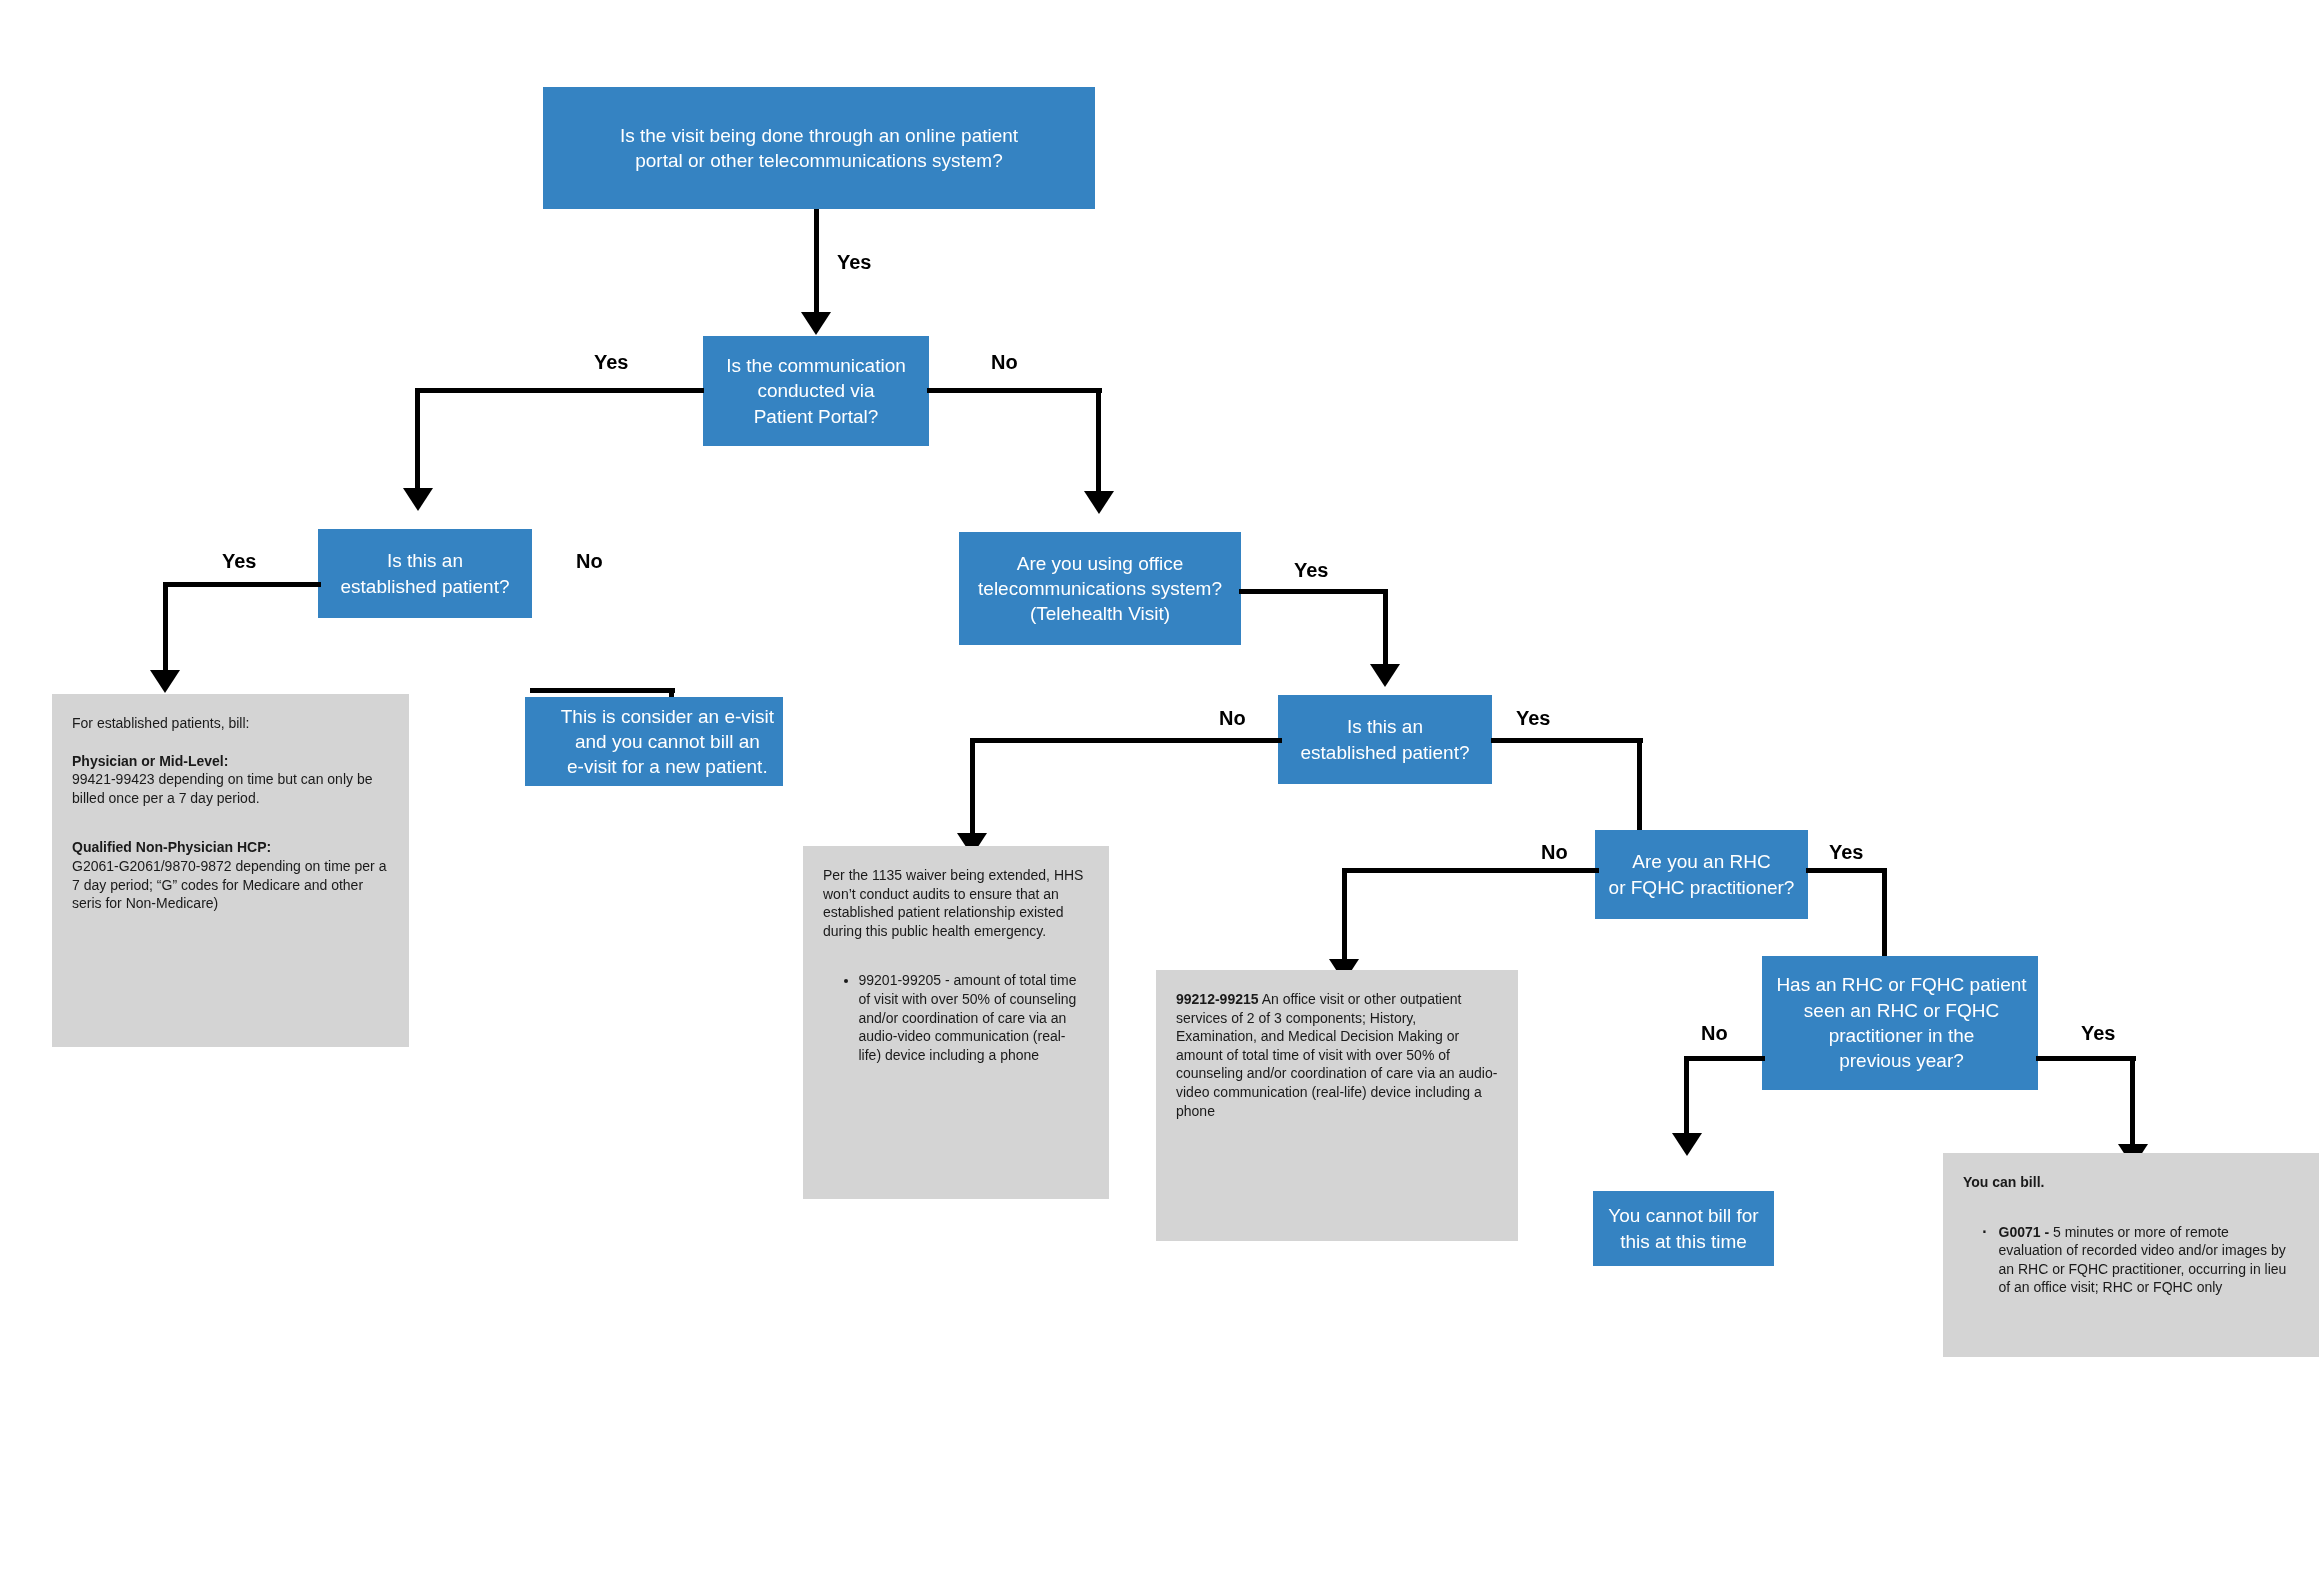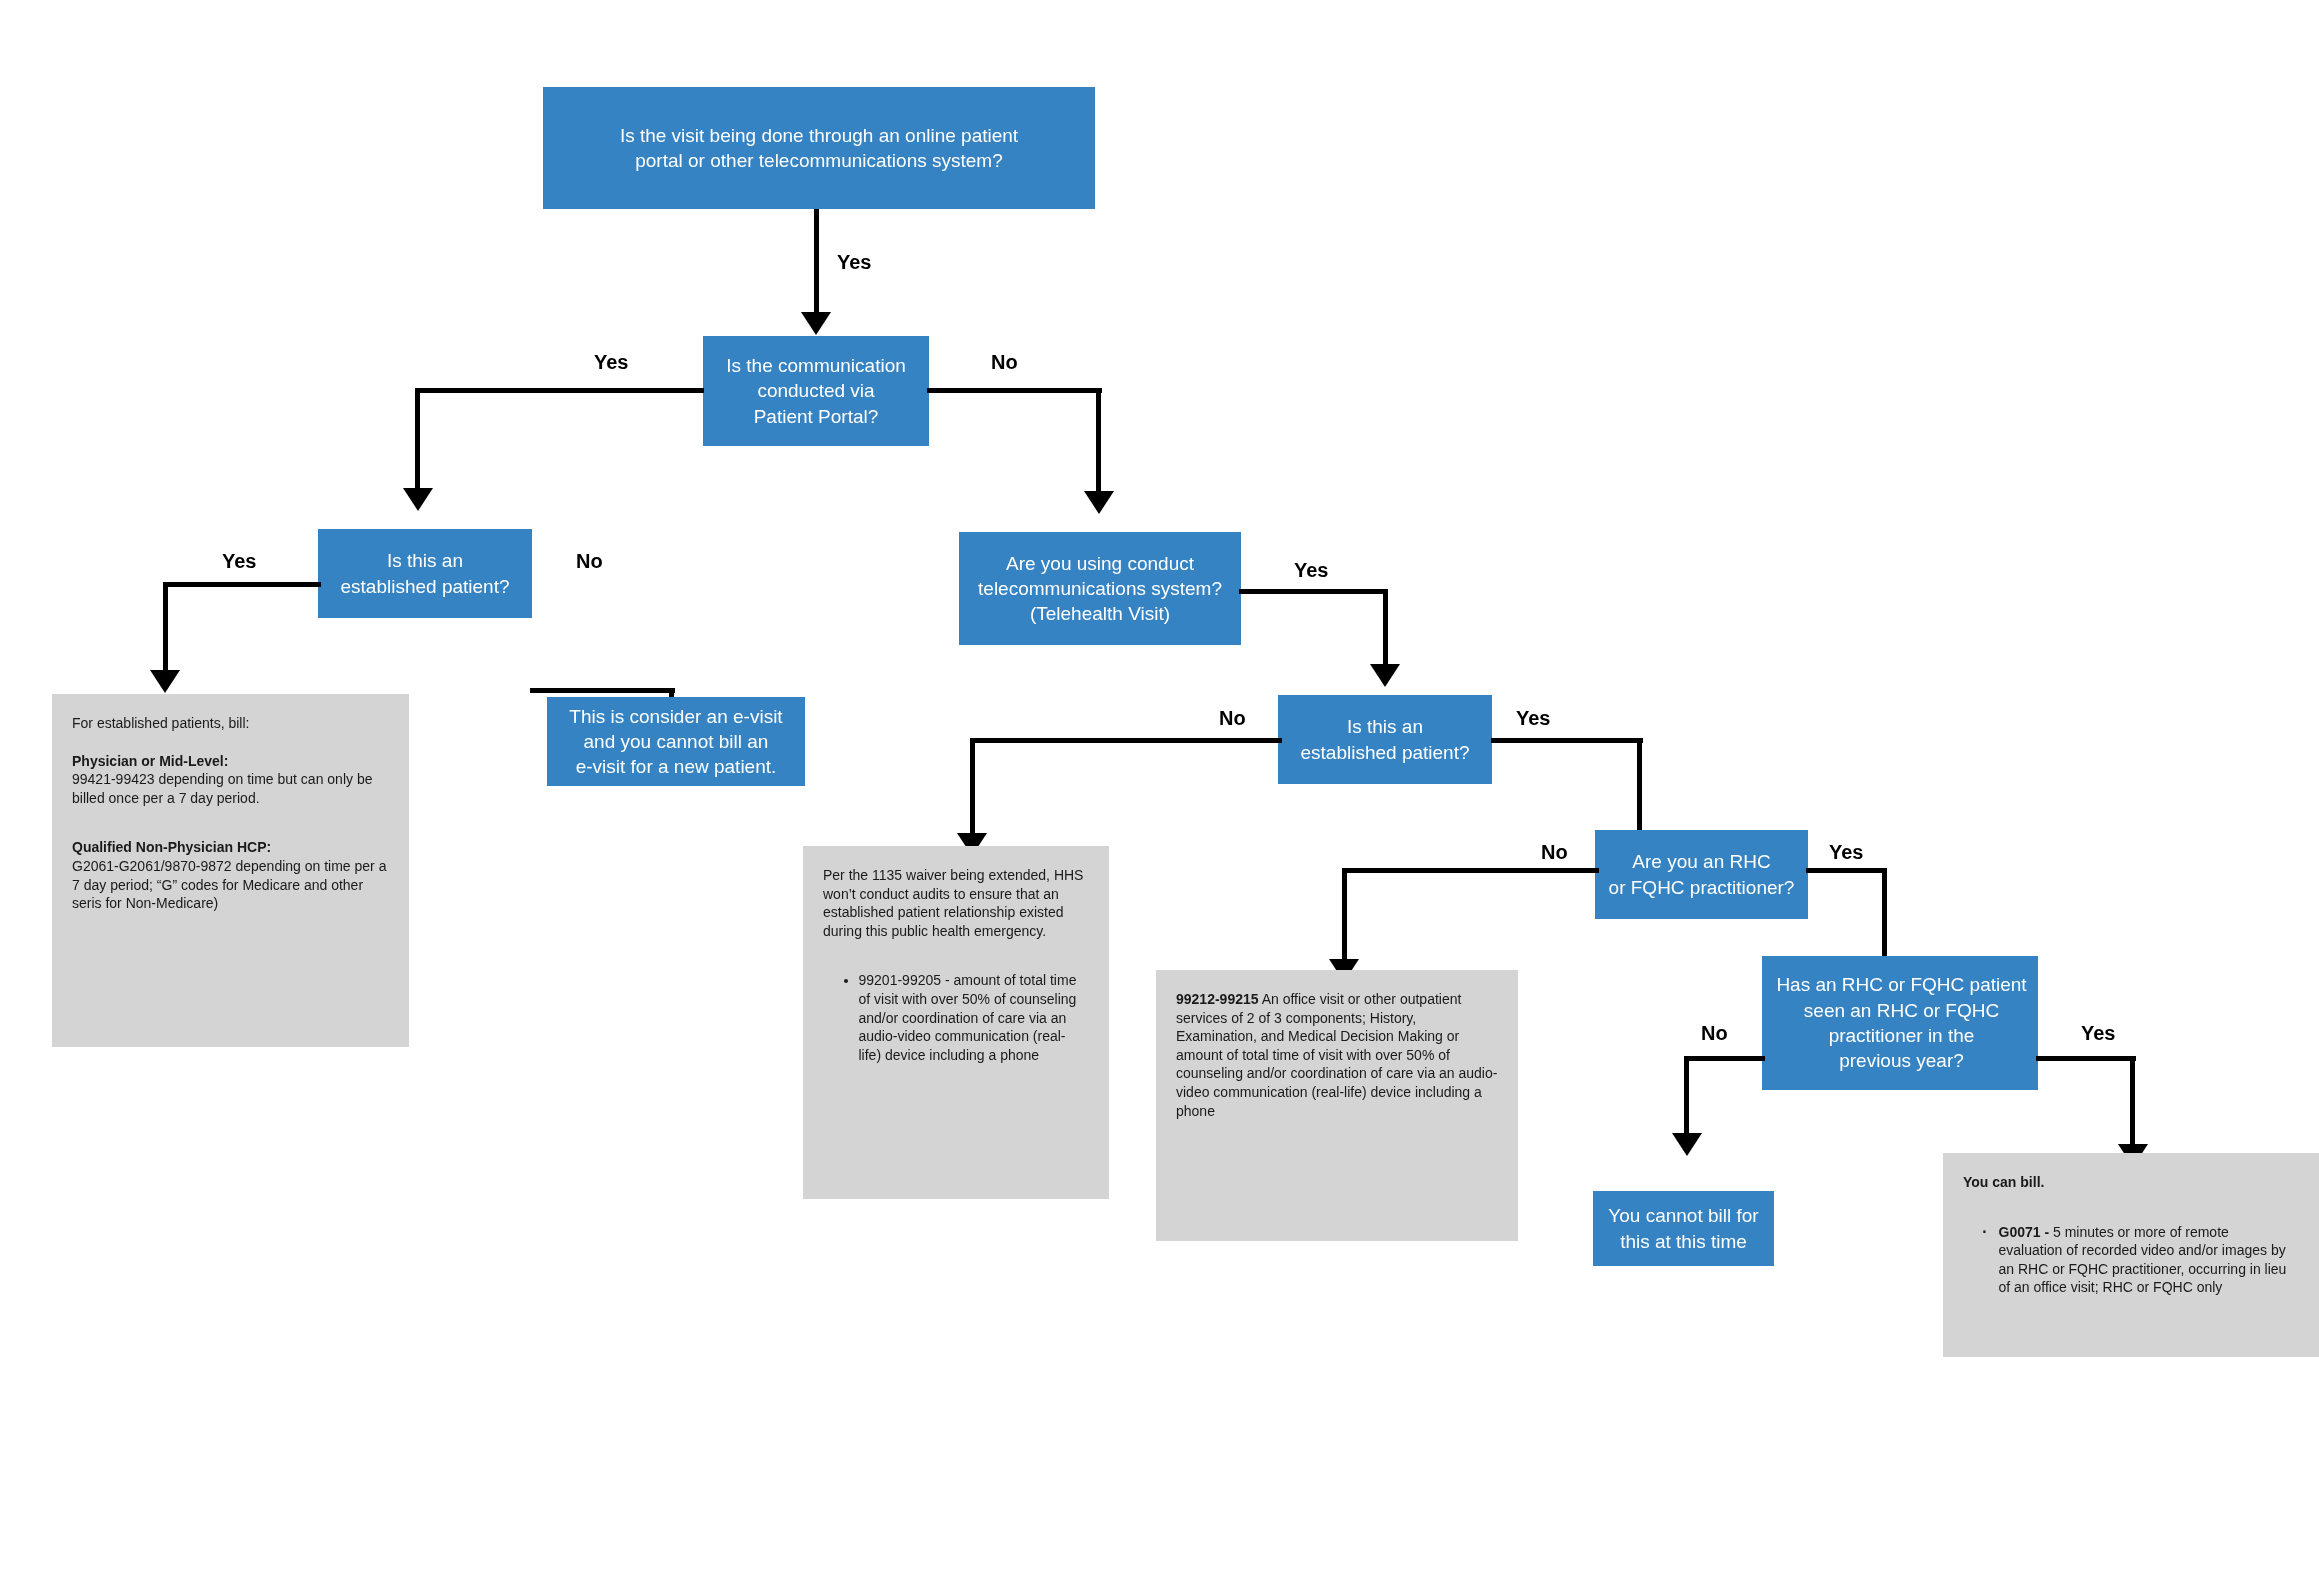--- a/index.html
+++ b/index.html
@@ -141,31 +141,31 @@
   <div class="gray" style="left:52px; top:694px; width:357px; height:353px;">
     <p>For established patients, bill:</p>
     <div class="spacer"></div>
     <p><b>Physician or Mid-Level:</b></p>
     <p>99421-99423 depending on time but can only be billed once per a 7 day period.</p>
     <div class="bigspacer"></div>
     <p><b>Qualified Non-Physician HCP:</b></p>
     <p>G2061-G2061/9870-9872 depending on time per a 7 day period; “G” codes for Medicare and other seris for Non-Medicare)</p>
   </div>
 
-  <div class="node" style="left:547px; top:697px; width:258px; height:89px;">
+  <div class="node" style="left:525px; top:697px; width:258px; height:89px;justify-content:flex-end;">
     <div>
       <span>This is consider an e-visit</span><br>
       <span>and you cannot bill an</span><br>
       <span>e-visit for a new patient.</span>
     </div>
   </div>
 
   <div class="node" style="left:959px; top:532px; width:282px; height:113px;">
     <div>
-      <span>Are you using conduct</span><br>
+      <span>Are you using office</span><br>
       <span>telecommunications system?</span><br>
       <span>(Telehealth Visit)</span>
     </div>
   </div>
 
   <div class="hline" style="left:1239px; top:589px; width:149px;"></div>
   <div class="vline" style="left:1383px; top:589px; height:81px;"></div>
   <div class="arrowhead" style="left:1370px; top:664px;"></div>
   <div class="elabel" style="left:1294px; top:559px;">Yes</div>
 

